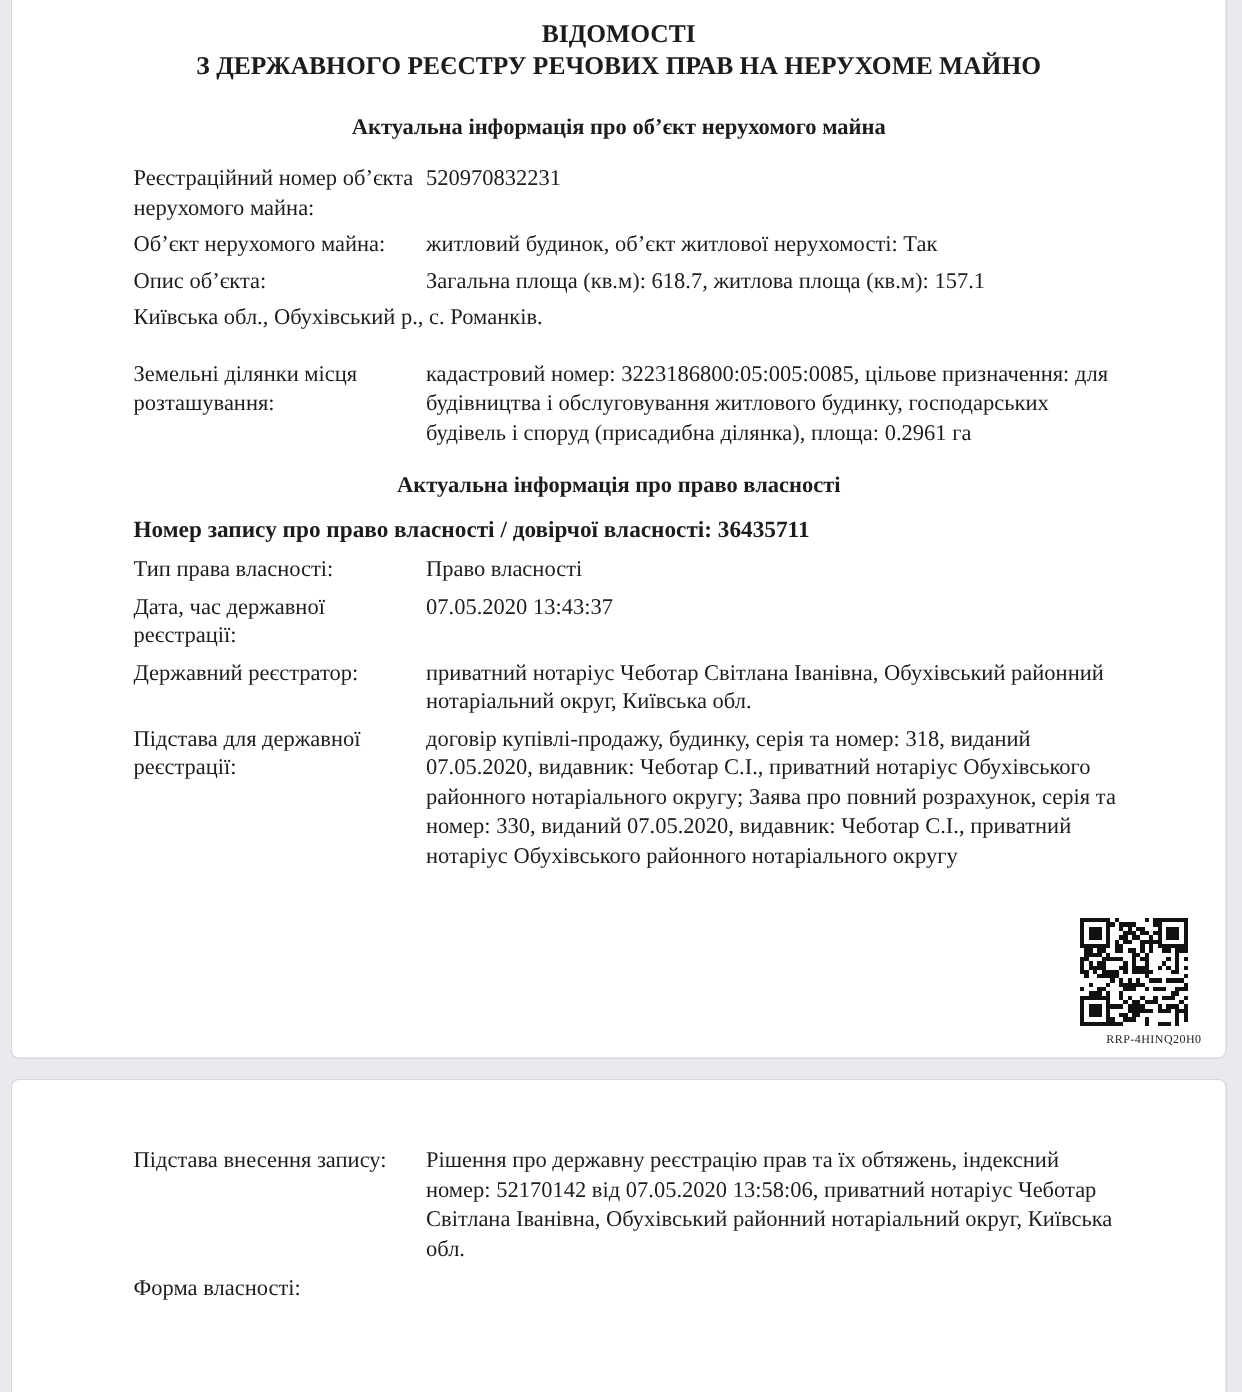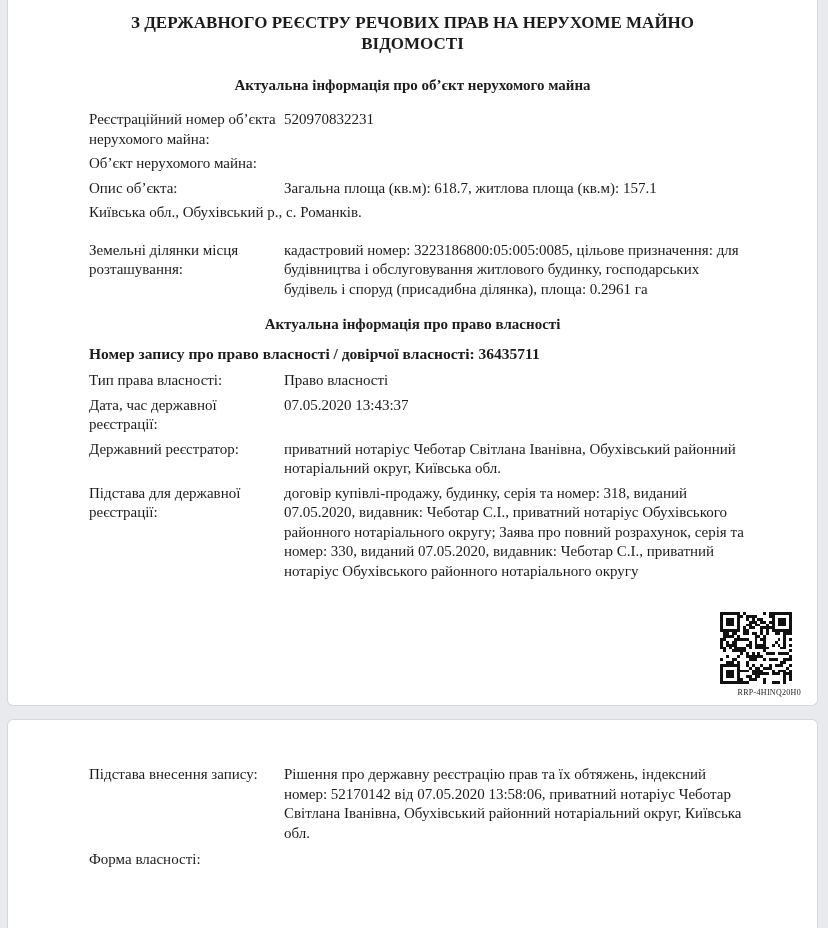--- a/index.html
+++ b/index.html
@@ -47,33 +47,34 @@
   .qr-caption{
     margin-top:4px;font-size:8px;letter-spacing:.3px;color:#222;
     font-family:"Liberation Serif","DejaVu Serif",serif;
   }
 </style>
 </head>
 <body>
 
 <div class="page" id="page1">
   <div class="doc-title">
+    <div>ВІДОМОСТІ</div>
     <div>З ДЕРЖАВНОГО РЕЄСТРУ РЕЧОВИХ ПРАВ НА НЕРУХОМЕ МАЙНО</div>
-    <div>ВІДОМОСТІ</div>
   </div>
 
   <div class="sec-header first">Актуальна інформація про об’єкт нерухомого майна</div>
 
   <div class="rows">
     <div class="row">
       <div class="label">Реєстраційний номер об’єкта нерухомого майна:</div>
       <div class="value">520970832231</div>
     </div>
     <div class="row">
       <div class="label">Об’єкт нерухомого майна:</div>
+      <div class="value">житловий будинок, об’єкт житлової нерухомості: Так</div>
     </div>
     <div class="row">
       <div class="label">Опис об’єкта:</div>
       <div class="value">Загальна площа (кв.м): 618.7, житлова площа (кв.м): 157.1</div>
     </div>
     <div class="row">
       <div class="value">Київська обл., Обухівський р., с. Романків.</div>
     </div>
     <div class="row gap-lg">
       <div class="label">Земельні ділянки місця розташування:</div>

